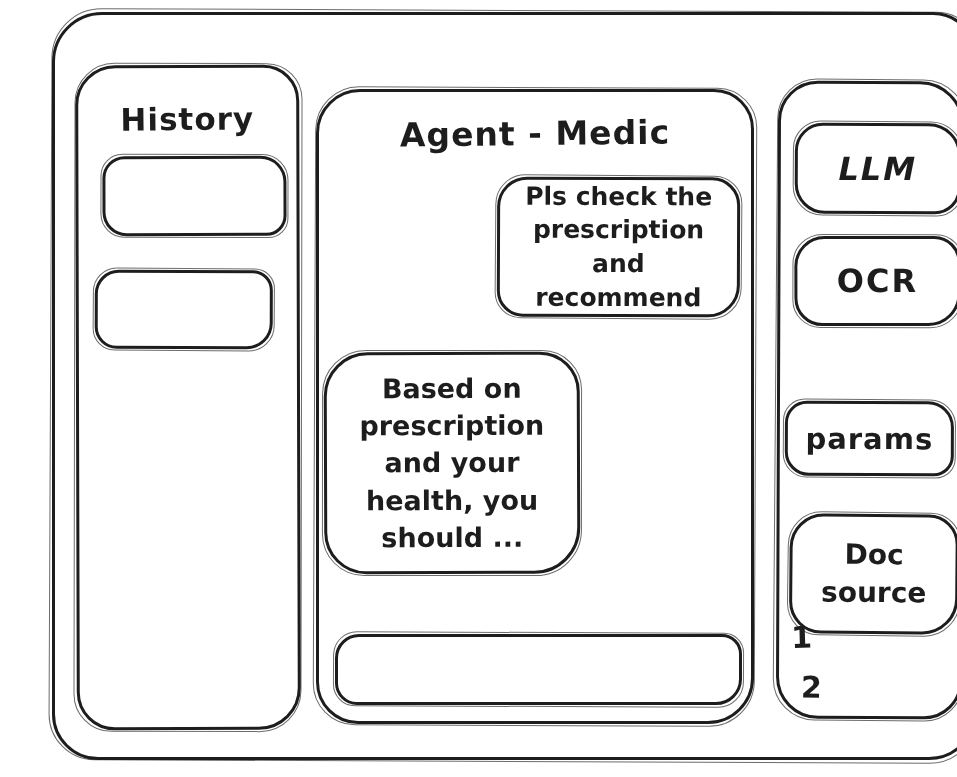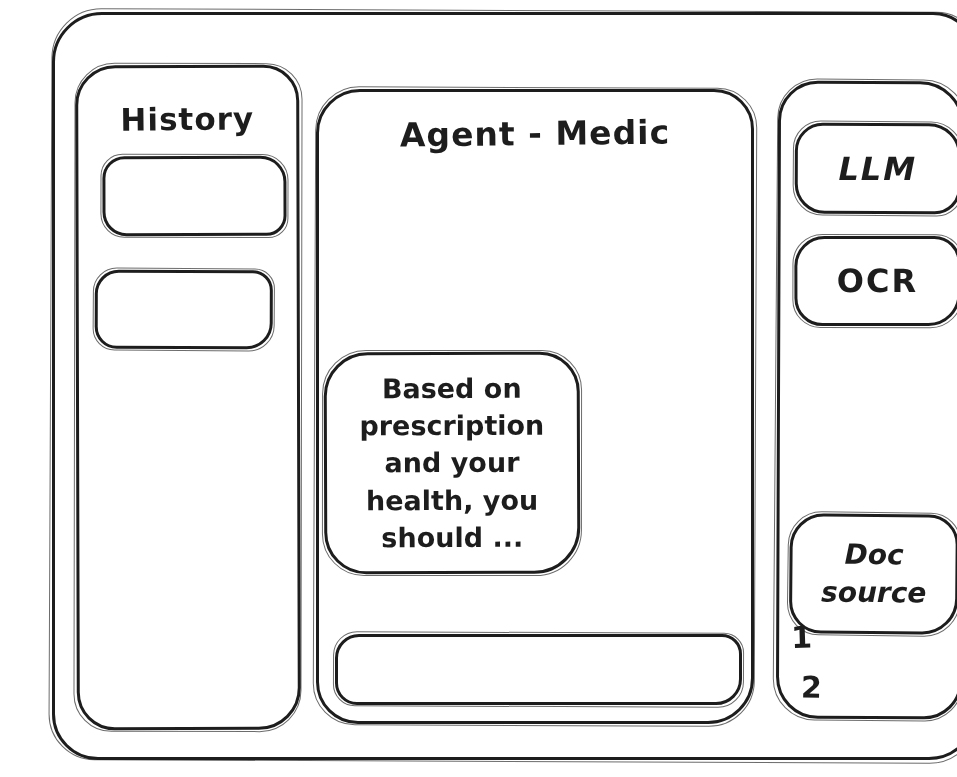--- a/index.html
+++ b/index.html
@@ -73,21 +73,21 @@
                   letter-spacing: 2px; font-style: italic; text-align: right; }
   .tool-btn.ocr { left: 14px; top: 152px; width: 166px; height: 90px;
                   border-radius: 30px 26px 32px 28px; font-size: 32px;
                   letter-spacing: 2px; transform: rotate(-0.3deg); }
   .tool-btn.params { left: 5px; top: 317px; width: 169px; height: 75px;
                      border-radius: 22px 26px 20px 24px; font-size: 29px;
                      letter-spacing: 1px; }
   .tool-btn.docsource { left: 10px; top: 430px; width: 169px; height: 120px;
                         border-radius: 34px 30px 36px 32px; font-size: 28px;
                         line-height: 1.35; transform: rotate(0.3deg); }
-  .tool-btn .wrapnarrow { display: inline-block; width: 110px; font-style: italic; }
+  .tool-btn .wrapnarrow { display: inline-block; width: 110px; }
   .doc-item { position: absolute; font-size: 30px; font-weight: 700; cursor: pointer; }
   .doc-item.d1 { left: 12px; top: 536px; transform: rotate(-2deg); }
   .doc-item.d2 { left: 22px; top: 586px; transform: rotate(1deg); }
 </style>
 </head>
 <body>
 
 <div class="app">
   <div class="sketch window">
 
@@ -97,37 +97,43 @@
         <span></span>
       </div>
       <div class="sketch history-item hi2">
         <span></span>
       </div>
     </div>
 
     <div class="sketch panel chat">
       <div class="chat-title">Agent - Medic</div>
 
+      <div class="sketch bubble user">
+        <span class="bubble-text">Pls check the prescription and recommend</span>
+      </div>
 
       <div class="sketch bubble agent">
         <span class="bubble-text">Based on prescription and your health, you should ...</span>
       </div>
 
       <div class="sketch input-box">
         <input class="chat-input" type="text" placeholder="" style="">
       </div>
     </div>
 
     <div class="sketch panel tools">
       <div class="sketch tool-btn llm">
         <span>LLM</span>
       </div>
       <div class="sketch tool-btn ocr">
         <span>OCR</span>
       </div>
+      <div class="sketch tool-btn params">
+        <span>params</span>
+      </div>
       <div class="sketch tool-btn docsource">
         <span class="wrapnarrow">Doc source</span>
       </div>
       <div class="doc-item d1">
         <span>1</span>
       </div>
       <div class="doc-item d2">
         <span>2</span>
       </div>
     </div>

